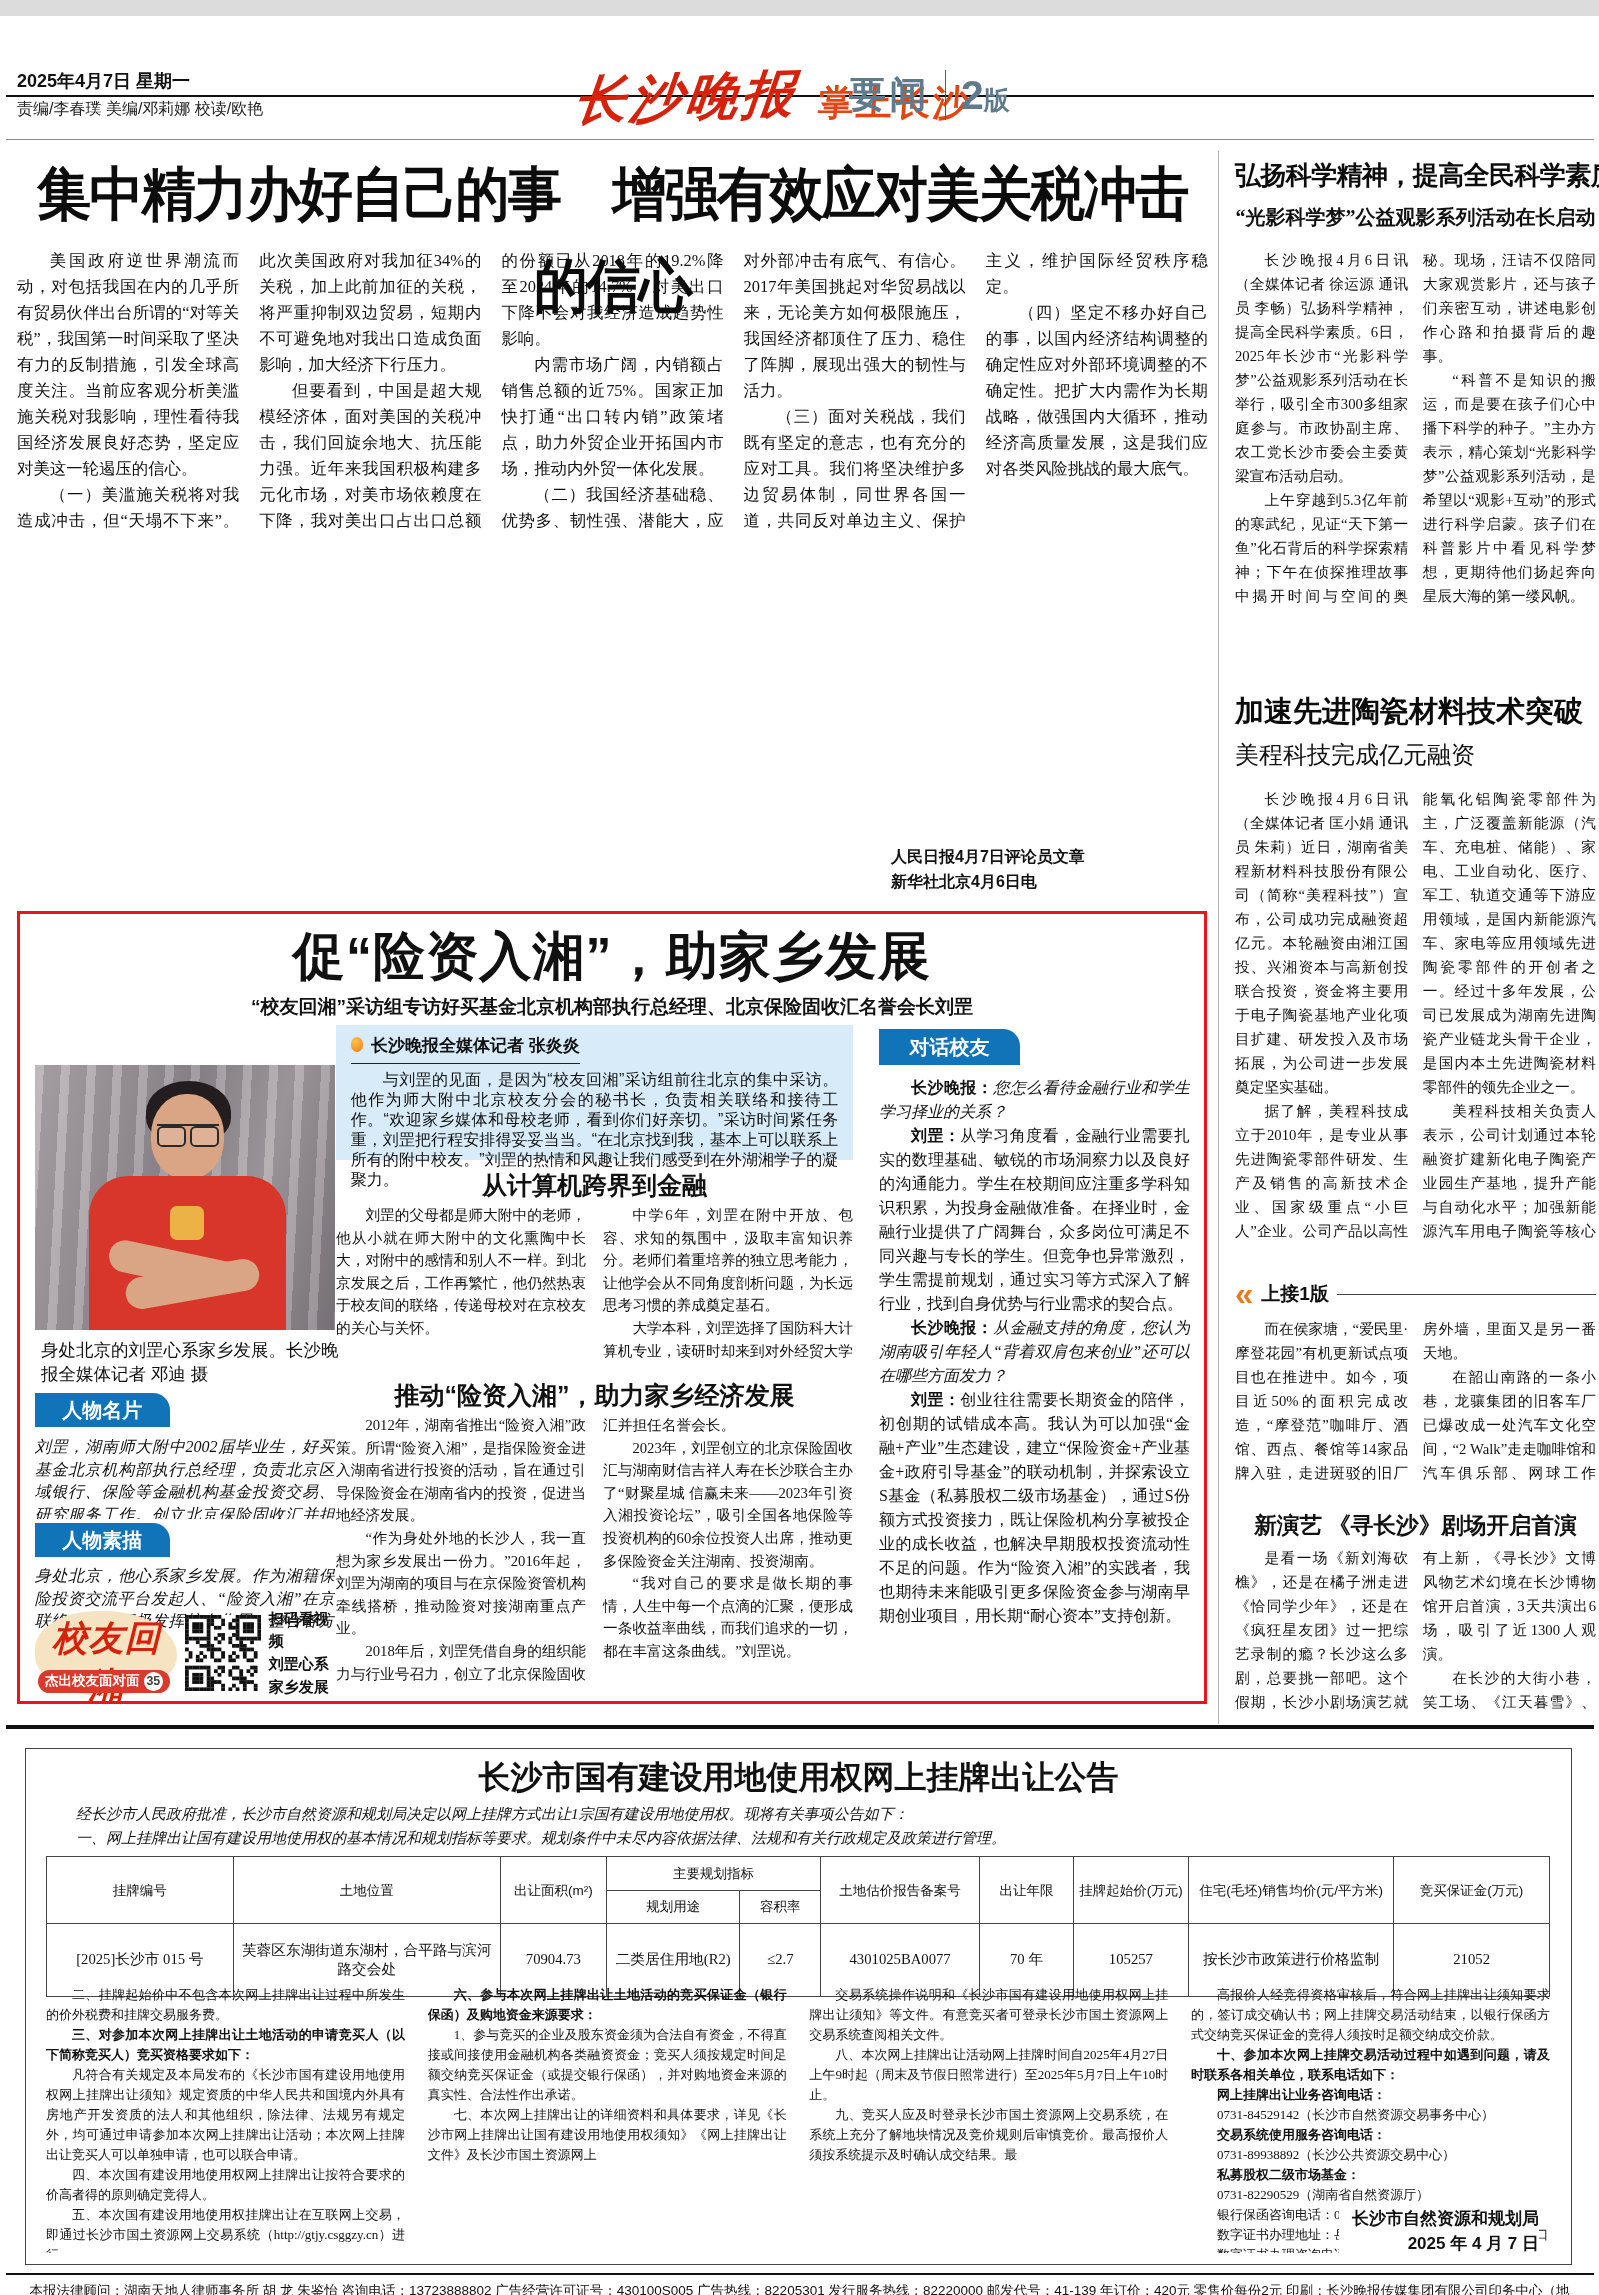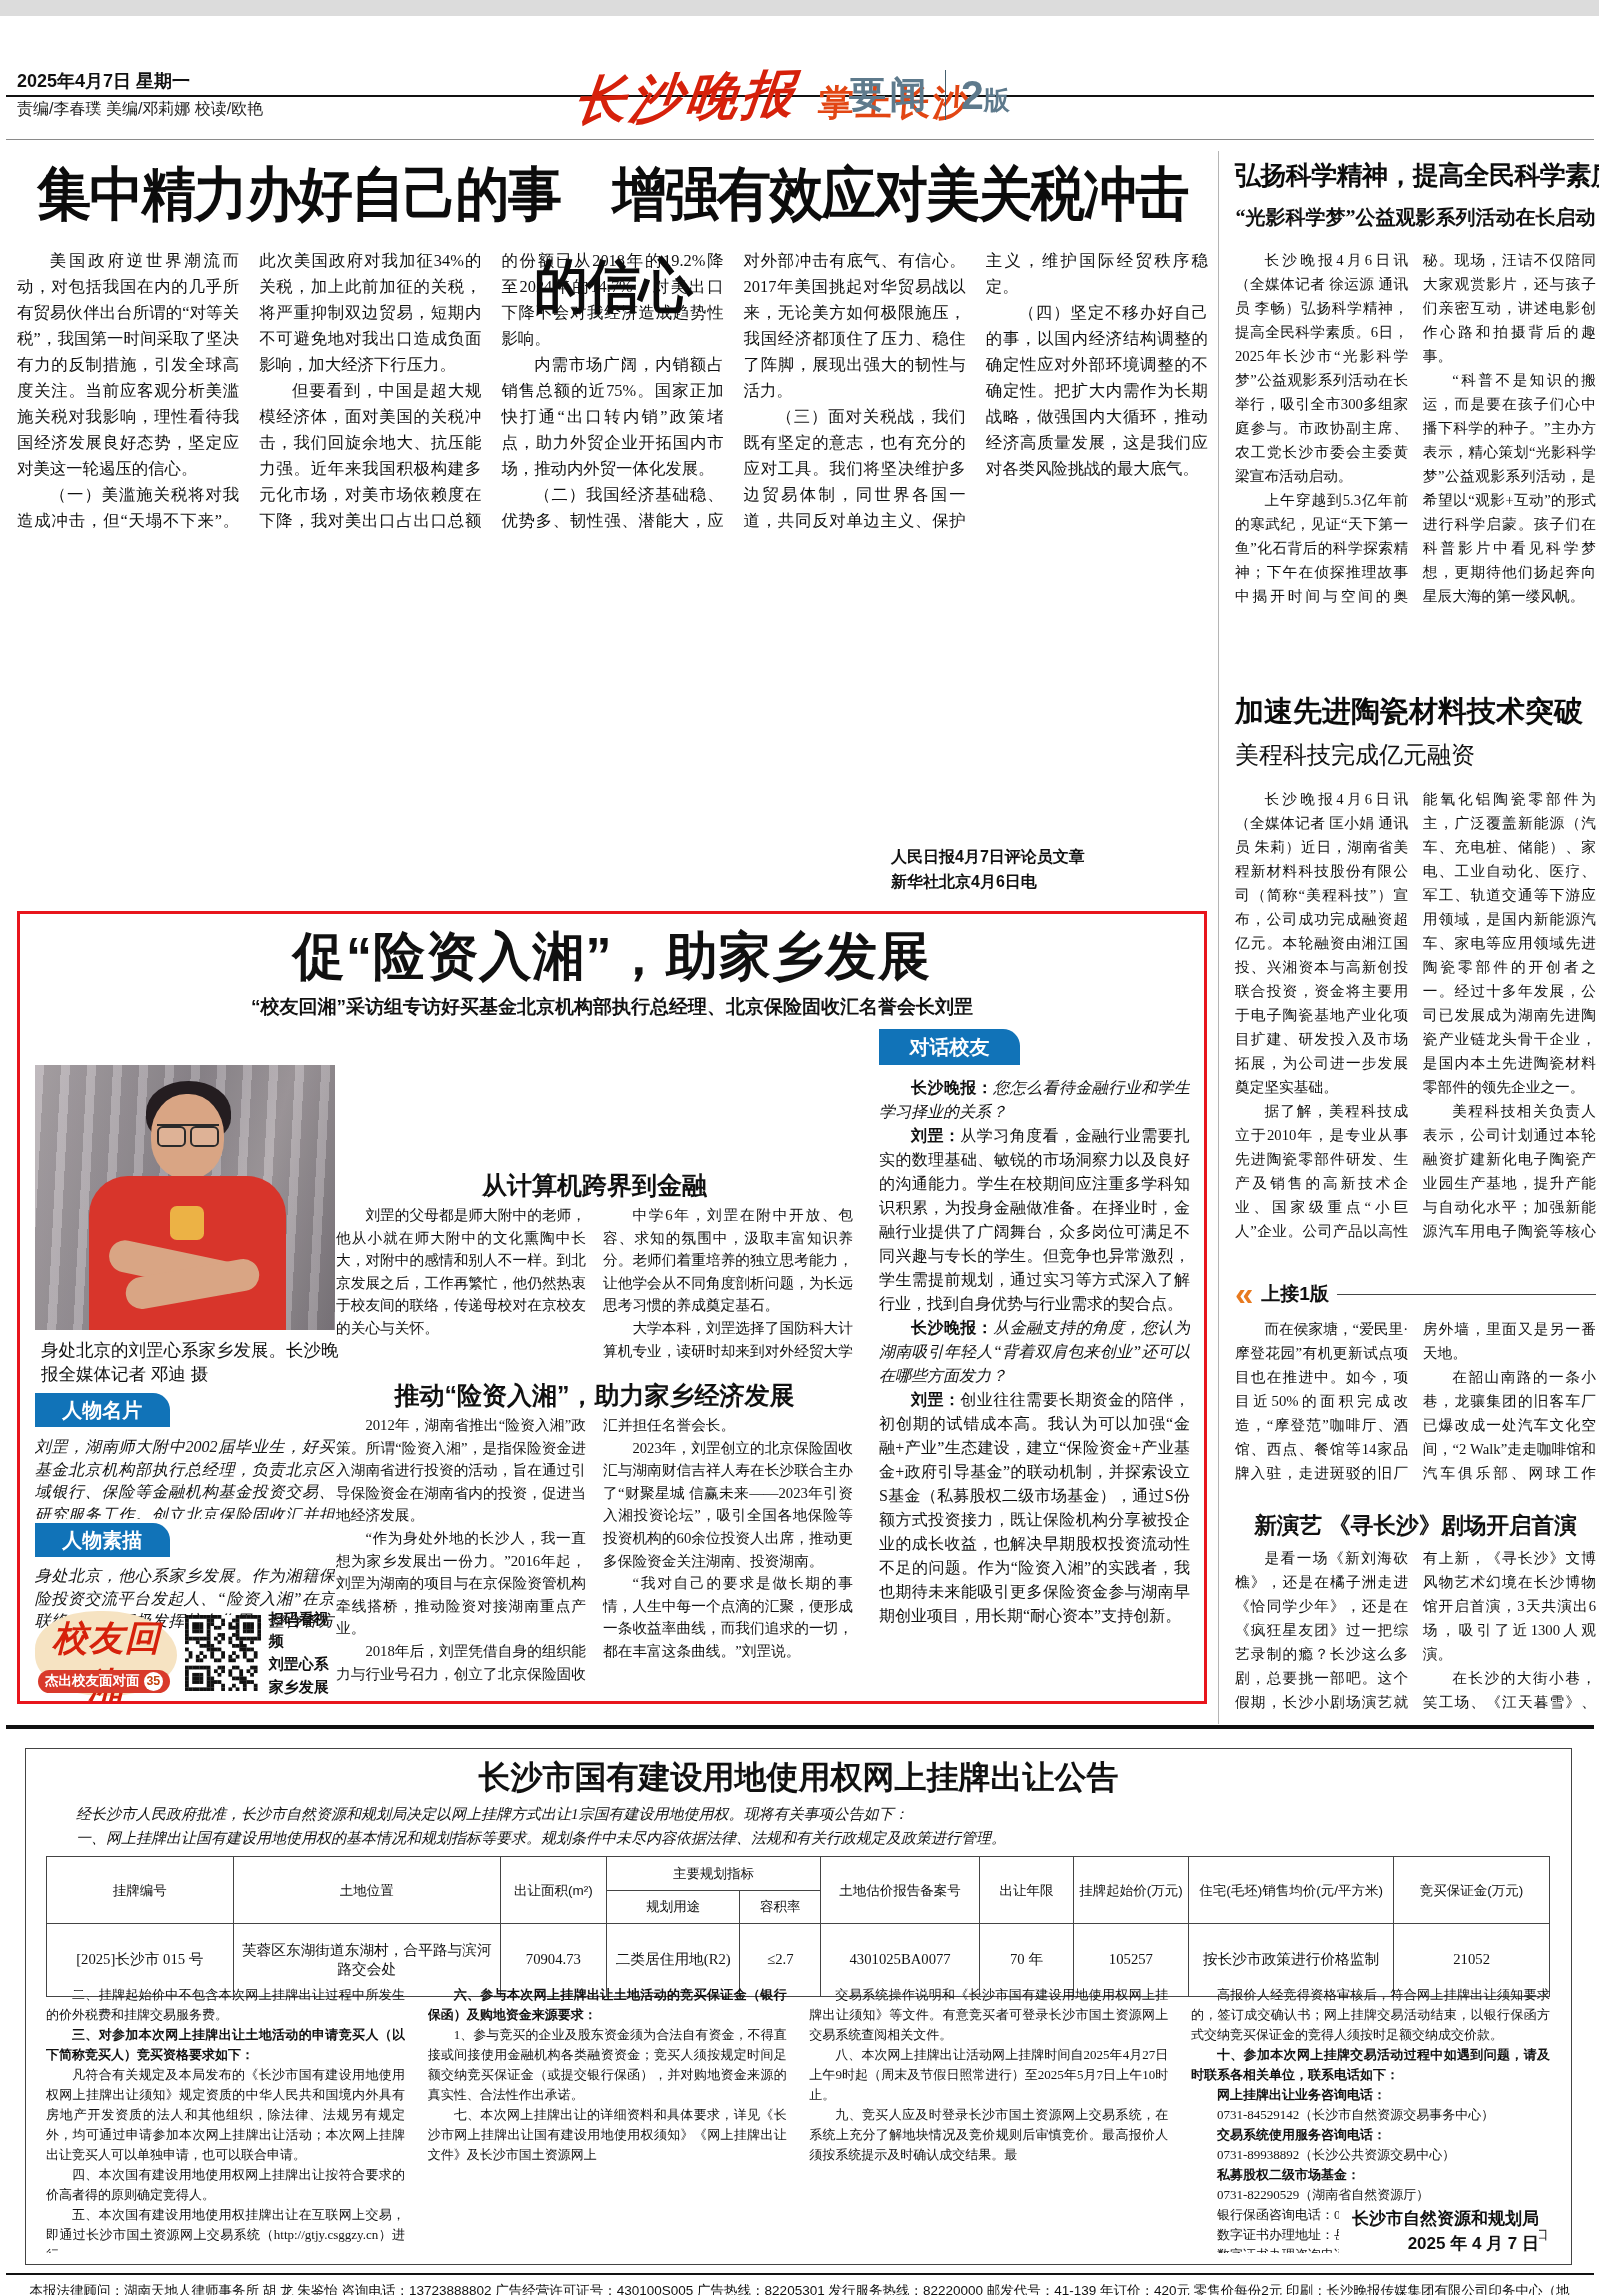--- a/index.html
+++ b/index.html
@@ -55,21 +55,21 @@
   .tab{background:#1173b8;color:#fff;font-family:"Liberation Sans",sans-serif;font-weight:bold;
       font-size:20px;line-height:34px;text-align:center;border-radius:0 17px 0 0;}
   .kai{font-style:italic;font-size:16px;line-height:22.6px;text-align:justify;}
   #logo-row{left:14.7px;top:695px;width:300px;height:88px;display:flex;align-items:center;gap:8px;}
   #hx-blob{position:relative;width:142px;height:85px;background:#f6e3c2;border-radius:46% 54% 50% 50%;flex:none;}
   #hx-blob .hx-text{position:absolute;left:4.5px;top:4.5px;width:135px;text-align:center;color:#d6210b;
       font-family:"Liberation Serif",serif;font-style:italic;font-weight:900;font-size:35px;letter-spacing:1.1px;}
   #hx-badge{position:absolute;left:3.4px;bottom:2.3px;display:flex;align-items:center;gap:4.5px;background:#d93a2b;
       border-radius:14.7px;padding:2.3px 6.8px;}
   #hx-badge .bt{color:#fff;font-family:"Liberation Sans",sans-serif;font-weight:bold;font-size:13.5px;white-space:nowrap;}
-  #hx-badge .bn{background:#fff;color:#c2410c;font-family:"Liberation Sans",sans-serif;font-weight:bold;
+  #hx-badge .bn{background:#fff;color:#404040;font-family:"Liberation Sans",sans-serif;font-weight:bold;
       font-size:12.4px;width:19px;height:19px;border-radius:50%;text-align:center;line-height:19px;flex:none;}
   #qr-wrap{width:76px;height:76px;background:#fff;flex:none;}
   #qr-caption{font-family:"Liberation Sans",sans-serif;font-weight:bold;font-size:15px;line-height:22.6px;}
   #intro-box{left:316px;top:111px;width:517px;height:135px;background:#d7ecf8;box-sizing:border-box;padding:9px 14.7px;}
   #byline{display:inline-block;font-family:"Liberation Sans",sans-serif;font-weight:bold;font-size:17px;
       border-bottom:1.7px solid #222;padding-bottom:5.6px;}
   #byline .dot{display:inline-block;width:12.4px;height:14.7px;border-radius:50%;
       background:radial-gradient(circle at 35% 30%,#ffc24d,#f07a10);margin-right:8px;vertical-align:-1.1px;}
   #intro-text{margin-top:6.8px;font-family:"Liberation Sans",sans-serif;font-size:16px;line-height:20px;
       text-align:justify;text-indent:2em;}
@@ -386,20 +386,24 @@
             <rect x="102.0952380952381" y="127.61904761904762" width="6.680952380952381" height="6.680952380952381" fill="#111"></rect>
             <rect x="121.23809523809524" y="127.61904761904762" width="6.680952380952381" height="6.680952380952381" fill="#111"></rect>
           </svg>
       </div>
       <div id="qr-caption">
         <div>扫码看视频</div>
         <div>刘罡心系家乡发展</div>
       </div>
     </div>
 
+    <div class="abs" id="intro-box">
+      <div id="byline"><span class="dot"></span><span>长沙晚报全媒体记者 张炎炎</span></div>
+      <div id="intro-text">与刘罡的见面，是因为“校友回湘”采访组前往北京的集中采访。他作为师大附中北京校友分会的秘书长，负责相关联络和接待工作。“欢迎家乡媒体和母校老师，看到你们好亲切。”采访时间紧任务重，刘罡把行程安排得妥妥当当。“在北京找到我，基本上可以联系上所有的附中校友。”刘罡的热情和风趣让我们感受到在外湖湘学子的凝聚力。</div>
+    </div>
 
     <div class="abs sec-head" style="left:316px;top:255px;">从计算机跨界到金融</div>
     <div class="abs two-col" style="left:316px;top:290px;height:169px;">
         <p>刘罡的父母都是师大附中的老师，他从小就在师大附中的文化熏陶中长大，对附中的感情和别人不一样。到北京发展之后，工作再繁忙，他仍然热衷于校友间的联络，传递母校对在京校友的关心与关怀。</p>
         <p>中学6年，刘罡在附中开放、包容、求知的氛围中，汲取丰富知识养分。老师们着重培养的独立思考能力，让他学会从不同角度剖析问题，为长远思考习惯的养成奠定基石。</p>
         <p>大学本科，刘罡选择了国防科大计算机专业，读研时却来到对外经贸大学跨界选择了金融专业。毕业后，通过北京市丰台区人才引进政策留在了北京发展，投身保险金融行业，历任都邦保险资管部、昆仑健康保险资管中心、中融人寿资管中心固定收益部负责人等职。</p>
       </div>
 
     <div class="abs sec-head" style="left:316px;top:465px;">推动“险资入湘”，助力家乡经济发展</div>
     <div class="abs two-col" style="left:316px;top:500px;height:277px;column-fill:auto;">

